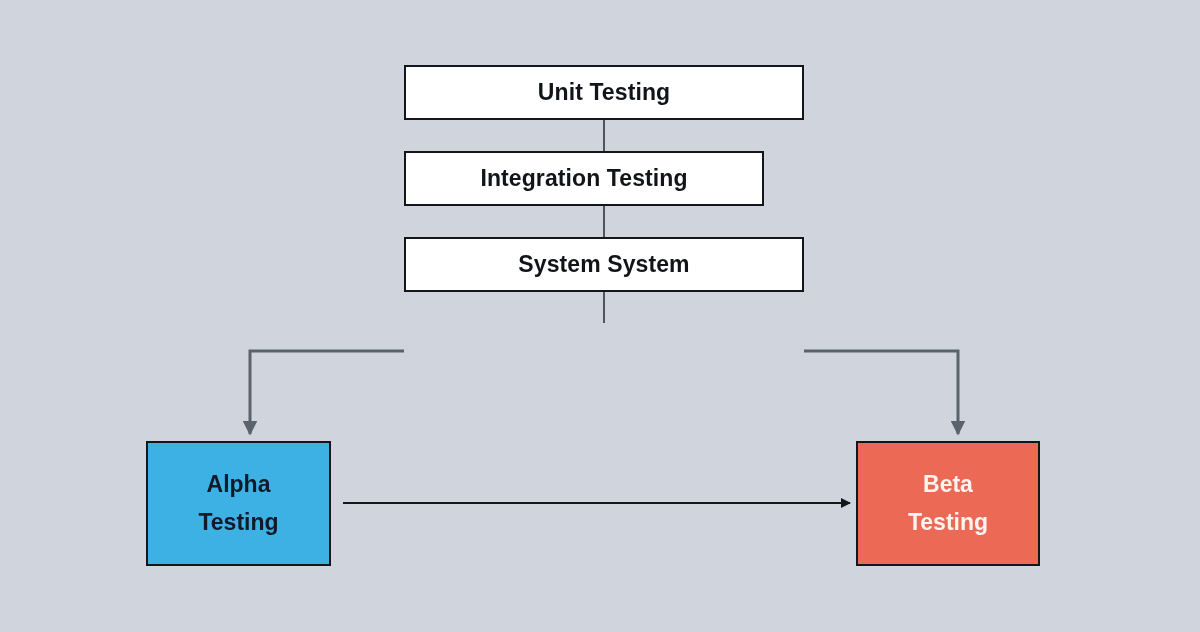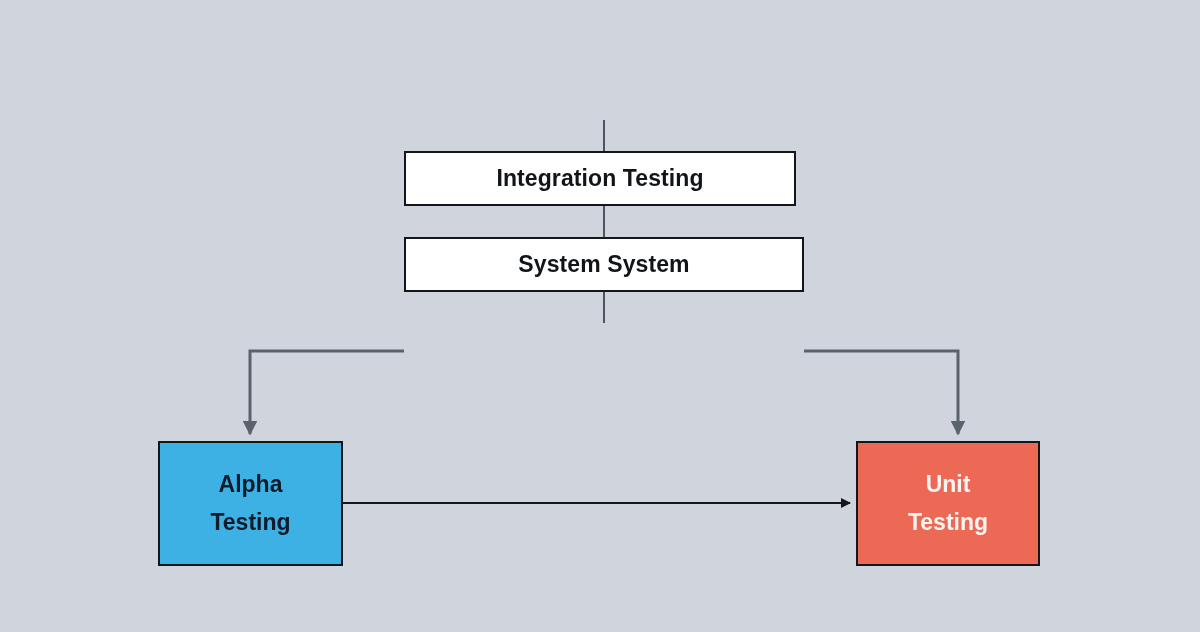--- a/index.html
+++ b/index.html
@@ -87,33 +87,36 @@
 
     <line x1="604" y1="292" x2="604" y2="323" stroke="#4d555e" stroke-width="2"></line>
 
     <path d="M 404 351 L 250 351 L 250 434" fill="none" stroke="#5a636c" stroke-width="3" marker-end="url(#arrow-grey)"></path>
 
     <path d="M 804 351 L 958 351 L 958 434" fill="none" stroke="#5a636c" stroke-width="3" marker-end="url(#arrow-grey)"></path>
 
     <line x1="343" y1="503" x2="850" y2="503" stroke="#13161a" stroke-width="2" marker-end="url(#arrow-dark)"></line>
   </svg>
 
+  <div class="node node-stage" style="left:404px; top:65px; width:400px; height:55px;">
+    <span class="node-label">Unit Testing</span>
+  </div>
 
-  <div class="node node-stage" style="left:404px; top:151px; width:392px; height:55px;">
+  <div class="node node-stage" style="left:404px; top:151px; width:360px; height:55px;">
     <span class="node-label">Integration Testing</span>
   </div>
 
   <div class="node node-stage" style="left:404px; top:237px; width:400px; height:55px;">
     <span class="node-label">System System</span>
   </div>
 
 
-  <div class="node node-alpha" style="left:158px; top:441px; width:185px; height:125px;">
+  <div class="node node-alpha" style="left:146px; top:441px; width:185px; height:125px;">
     <span class="node-label">Alpha
 Testing</span>
   </div>
 
   <div class="node node-beta" style="left:856px; top:441px; width:184px; height:125px;">
-    <span class="node-label">Unit
+    <span class="node-label">Beta
 Testing</span>
   </div>
 
 </div>
 
 </body></html>

